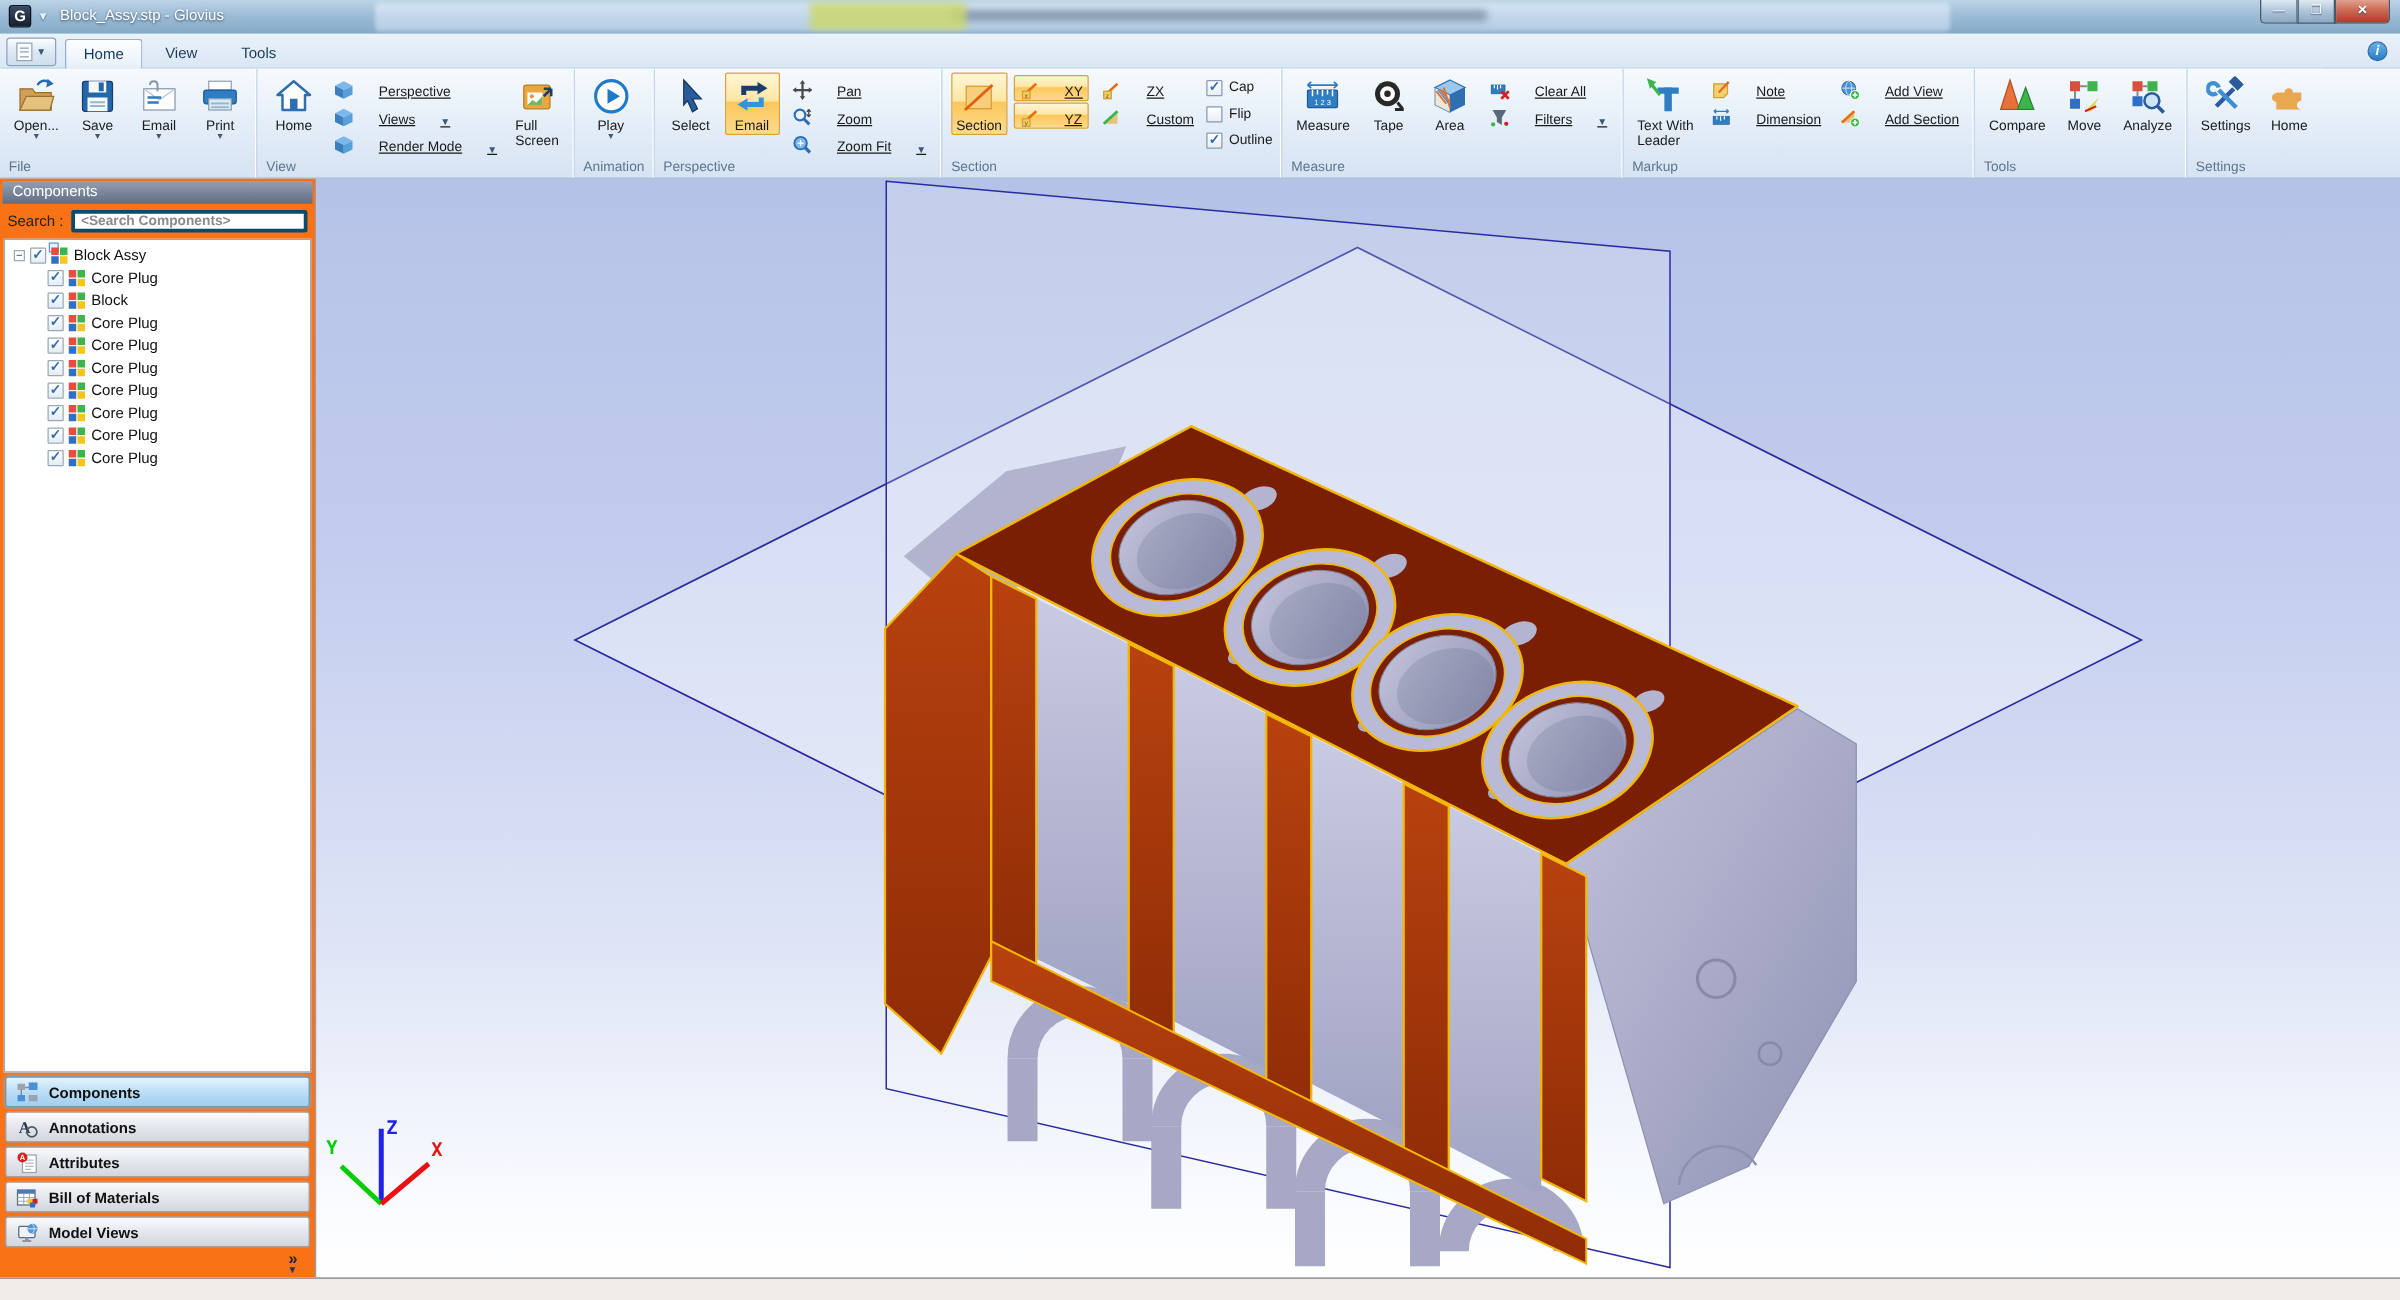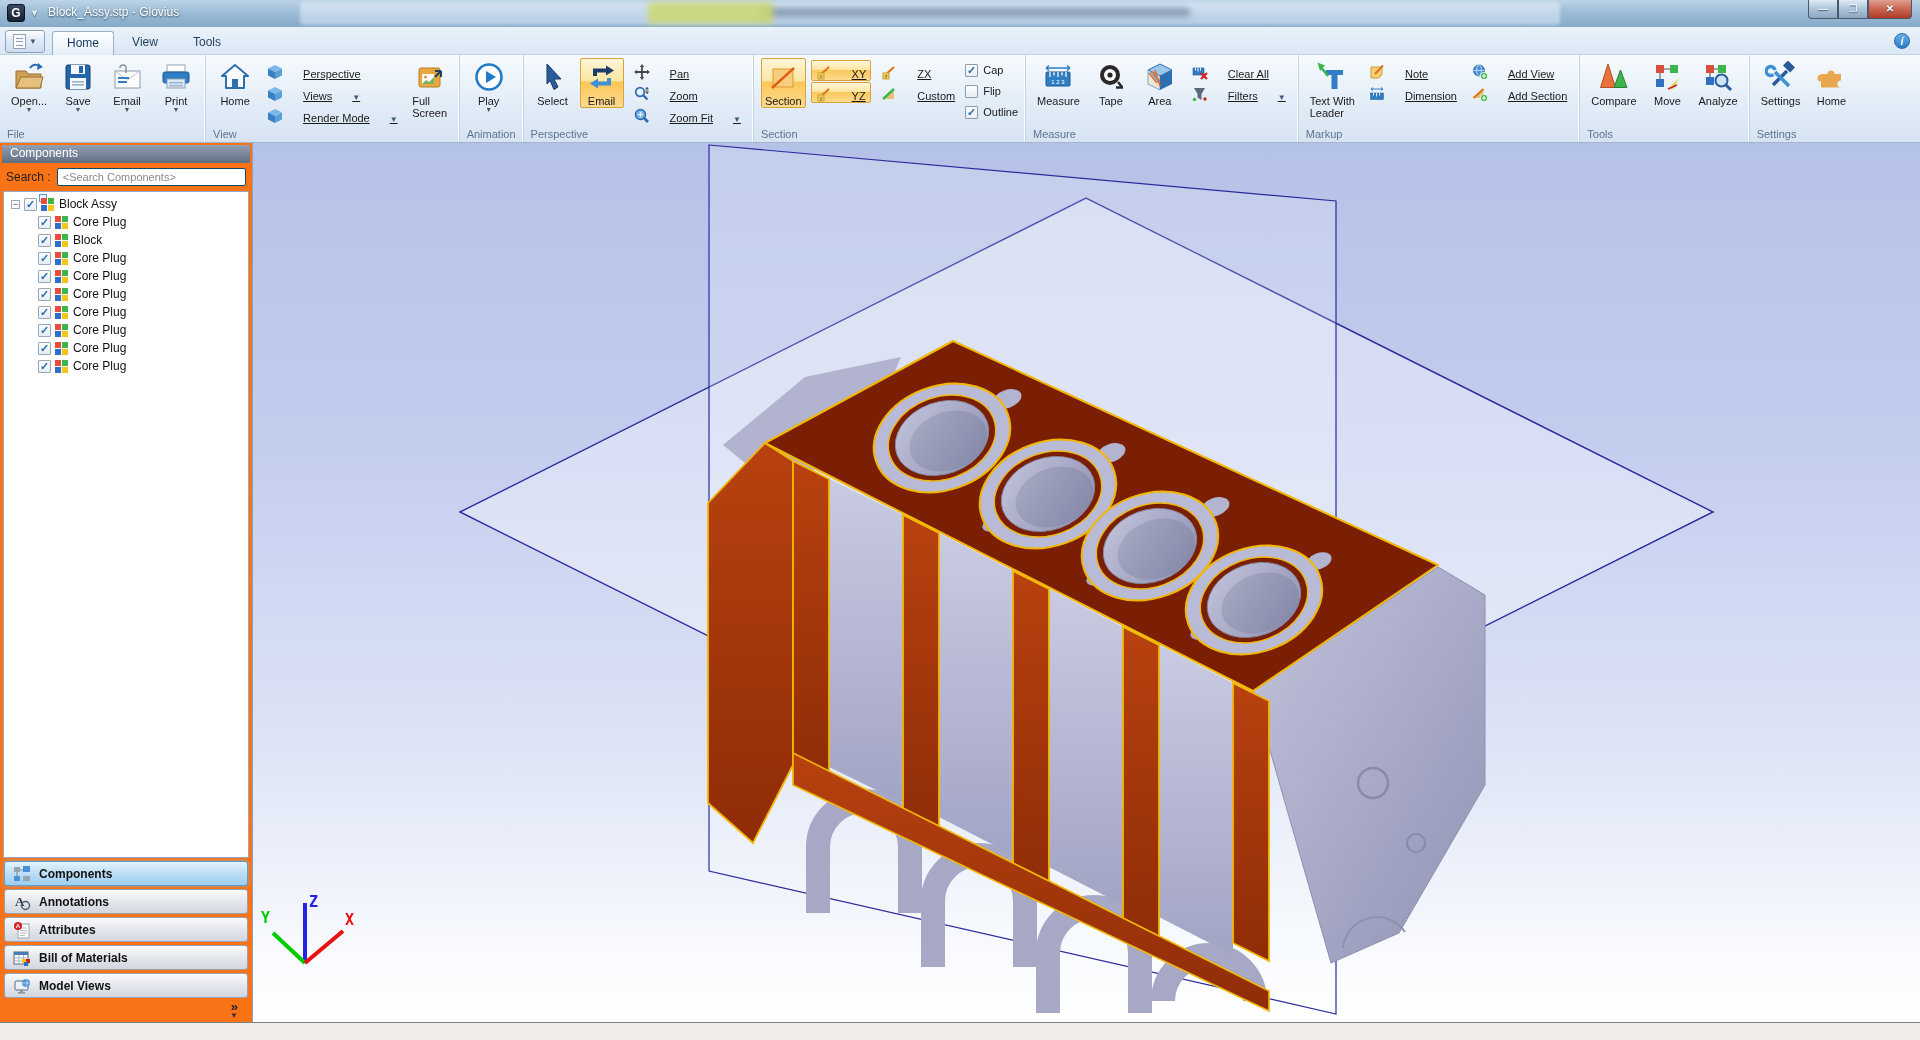--- a/index.html
+++ b/index.html
@@ -48,21 +48,21 @@
   .chkrow{display:flex;align-items:center;gap:5px;height:20px;font-size:11px;color:#1a1a1a;}
   .chk{width:13px;height:13px;border:1px solid #8a9ab0;background:linear-gradient(#fff,#e8eef4);border-radius:1px;color:#2a6db4;font-size:11px;font-weight:bold;line-height:11px;text-align:center;}
   .ic32{width:32px;height:32px;}
   .ic16{width:16px;height:16px;}
 
   
   .main{position:absolute;left:0;top:143px;width:1920px;height:879px;display:flex;}
   .sidebar{width:253px;height:100%;background:#f97316;border-right:1px solid #8aa0c0;display:flex;flex-direction:column;padding:2px 2px 0;}
   .sb-header{height:18px;background:linear-gradient(#93a0b2,#606d83);color:#fff;font-size:12px;padding:1px 8px;border-radius:2px 2px 0 0;}
   .sb-search{display:flex;align-items:center;gap:6px;padding:5px 4px;font-size:12px;color:#222;}
-  .sb-search input{flex:1;height:18px;border:1px solid #0c4a6e;border-radius:2px;font-size:11px;padding:0 5px;color:#555;background:#fff;font-family:"Liberation Sans",sans-serif;}
+  .sb-search input{flex:1;height:18px;border:3px solid #0c4a6e;border-radius:2px;font-size:11px;padding:0 5px;color:#555;background:#fff;font-family:"Liberation Sans",sans-serif;font-weight:bold;}
   .sb-search input::placeholder{color:#8a8a8a;}
   .tree{flex:1;background:#fff;border:1px solid #94aac4;margin:0 1px;overflow:hidden;padding-top:3px;}
   .trow{display:flex;align-items:center;gap:4px;height:18px;font-size:12px;color:#111;padding-left:34px;}
   .trow.root{padding-left:7px;}
   .expander{width:9px;height:9px;border:1px solid #9aa8b8;background:#fff;font-size:9px;line-height:7px;text-align:center;color:#333;}
   .tchk{width:13px;height:13px;border:1px solid #98a8b8;background:linear-gradient(#fff,#e4ecf4);border-radius:1px;color:#2f6fb0;font-size:11px;font-weight:bold;line-height:11px;text-align:center;}
   .pico{position:relative;width:14px;height:14px;}
   .pico b{position:absolute;width:6px;height:6px;}
   .pico .q1{left:0;top:1px;background:#e74c3c;}
   .pico .q2{left:7px;top:1px;background:#3cb54a;}

